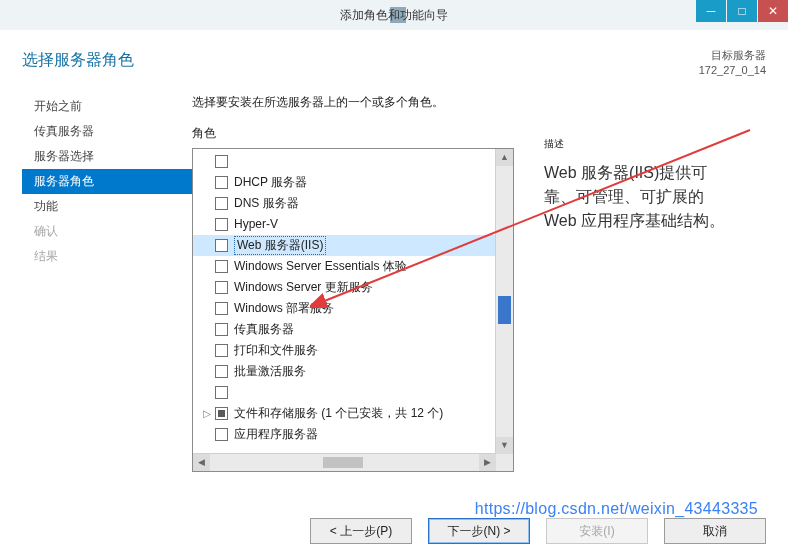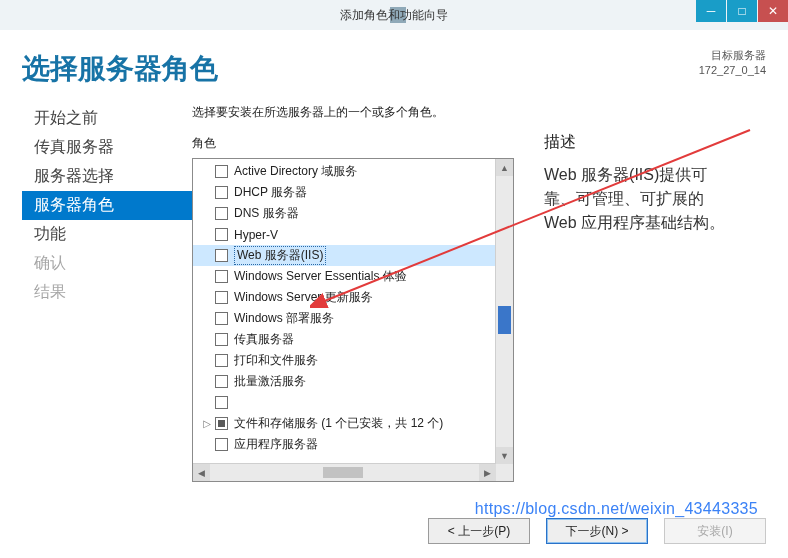--- a/index.html
+++ b/index.html
@@ -8,25 +8,25 @@
   .title-icon { width:16px; height:16px; margin-left:8px; background:#8fa9b8; }
   .title-text { position:absolute; left:0; right:0; text-align:center; font-size:12px; color:#333; pointer-events:none; }
   .win-btns { position:absolute; right:0; top:0; display:flex; height:22px; }
   .win-btn { width:30px; height:22px; display:flex; align-items:center; justify-content:center; font-size:12px; color:#fff; }
   .win-min { background:#199dc8; }
   .win-max { background:#199dc8; margin-left:1px; }
   .win-close { background:#c75050; margin-left:1px; }
   .content { position:absolute; top:30px; left:0; right:0; bottom:0; background:#fff; box-sizing:border-box; padding:18px 22px 0 22px; }
 
   .header-row { display:flex; justify-content:space-between; align-items:flex-start; }
-  .page-title { font-size:28px; color:#1773a6; font-weight:700; margin:2px 0 0 0; }
+  .page-title { font-size:16px; color:#1773a6; font-weight:400; margin:2px 0 0 0; }
   .target-box { text-align:right; font-size:11px; color:#555; line-height:1.35; }
 
   .body-row { display:flex; margin-top:16px; }
-  .nav { width:170px; font-size:16px; }
+  .nav { width:170px; font-size:12px; }
   .nav-item { padding:4px 10px 4px 12px; color:#444; cursor:default; }
   .nav-item.disabled { color:#a7a7a7; }
   .nav-item.selected { background:#0079cc; color:#fff; }
   .main { flex:1; display:flex; }
   .center { width:330px; }
   .instruction { font-size:12px; margin-bottom:14px; }
   .roles-label { font-size:12px; margin-bottom:6px; }
 
   .roles-outer { border:1px solid #8b8b8b; width:320px; height:322px; position:relative; background:#fff; }
   .roles-scroll { position:absolute; top:0; left:0; right:17px; bottom:17px; overflow:hidden; }
@@ -44,21 +44,21 @@
   .vscroll .thumb { position:absolute; left:2px; right:2px; top:130px; height:28px; background:#3a76c9; }
   .vscroll .arr.bottom { position:absolute; bottom:0; left:0; right:0; }
   .hscroll { position:absolute; left:0; right:17px; bottom:0; height:17px; background:#eaeaea; border-top:1px solid #cfcfcf; }
   .hscroll .arr { width:17px; height:17px; background:#dcdcdc; display:inline-flex; align-items:center; justify-content:center; color:#666; font-size:9px; position:absolute; top:0; }
   .hscroll .arr.left { left:0; }
   .hscroll .arr.right { right:0; }
   .hscroll .thumb { position:absolute; top:3px; height:11px; left:130px; width:40px; background:#c2c2c2; }
   .corner { position:absolute; right:0; bottom:0; width:17px; height:17px; background:#eaeaea; }
 
   .right-col { margin-left:22px; width:190px; }
-  .desc-label { font-size:16px; margin-bottom:10px; margin-top:28px; }
+  .desc-label { font-size:10px; margin-bottom:10px; margin-top:43px; }
   .desc-text { font-size:16px; color:#333; line-height:1.5; }
 
   .footer { position:absolute; bottom:14px; right:22px; display:flex; gap:16px; }
   .btn { min-width:80px; height:24px; border:1px solid #9b9b9b; background:#eee; font-size:12px; display:flex; align-items:center; justify-content:center; padding:0 10px; }
   .btn.default { border:1px solid #2a72c8; box-shadow:inset 0 0 0 1px #8fc2f0; }
   .btn.disabled { color:#a7a7a7; border-color:#c9c9c9; background:#f4f4f4; }
 
   .arrow-annot { position:absolute; pointer-events:none; }
   .watermark { position:absolute; right:30px; bottom:40px; font-size:16px; color:#3b82f6; letter-spacing:0.3px; pointer-events:none; }
 </style>
@@ -101,21 +101,20 @@
 
       <div class="main">
         <div class="center">
           <div class="instruction">选择要安装在所选服务器上的一个或多个角色。</div>
           <div class="roles-label">角色</div>
           <div class="roles-outer">
             <div class="roles-scroll">
               <div class="tree" id="tree">
                   <div class="tree-row">
                     <span class="cb"></span>
-                    <span class="lbl">Active Directory 域服务</span>
                   </div>
                   <div class="tree-row">
                     <span class="cb"></span>
                     <span class="lbl">DHCP 服务器</span>
                   </div>
                   <div class="tree-row">
                     <span class="cb"></span>
                     <span class="lbl">DNS 服务器</span>
                   </div>
                   <div class="tree-row">
@@ -194,18 +193,19 @@
           <polygon points="0 0, 10 4, 0 8" fill="#e23b3b"></polygon>
         </marker>
       </defs>
       <line x1="440" y1="8" x2="12" y2="180" stroke="#e23b3b" stroke-width="2" marker-end="url(#ah)"></line>
     </svg>
 
     <div class="footer">
       <div class="btn">&lt; 上一步(P)</div>
       <div class="btn default">下一步(N) &gt;</div>
       <div class="btn disabled">安装(I)</div>
+      <div class="btn">取消</div>
     </div>
 
     <div class="watermark">https://blog.csdn.net/weixin_43443335</div>
 
   </div>
 </div>
 
 </body></html>

